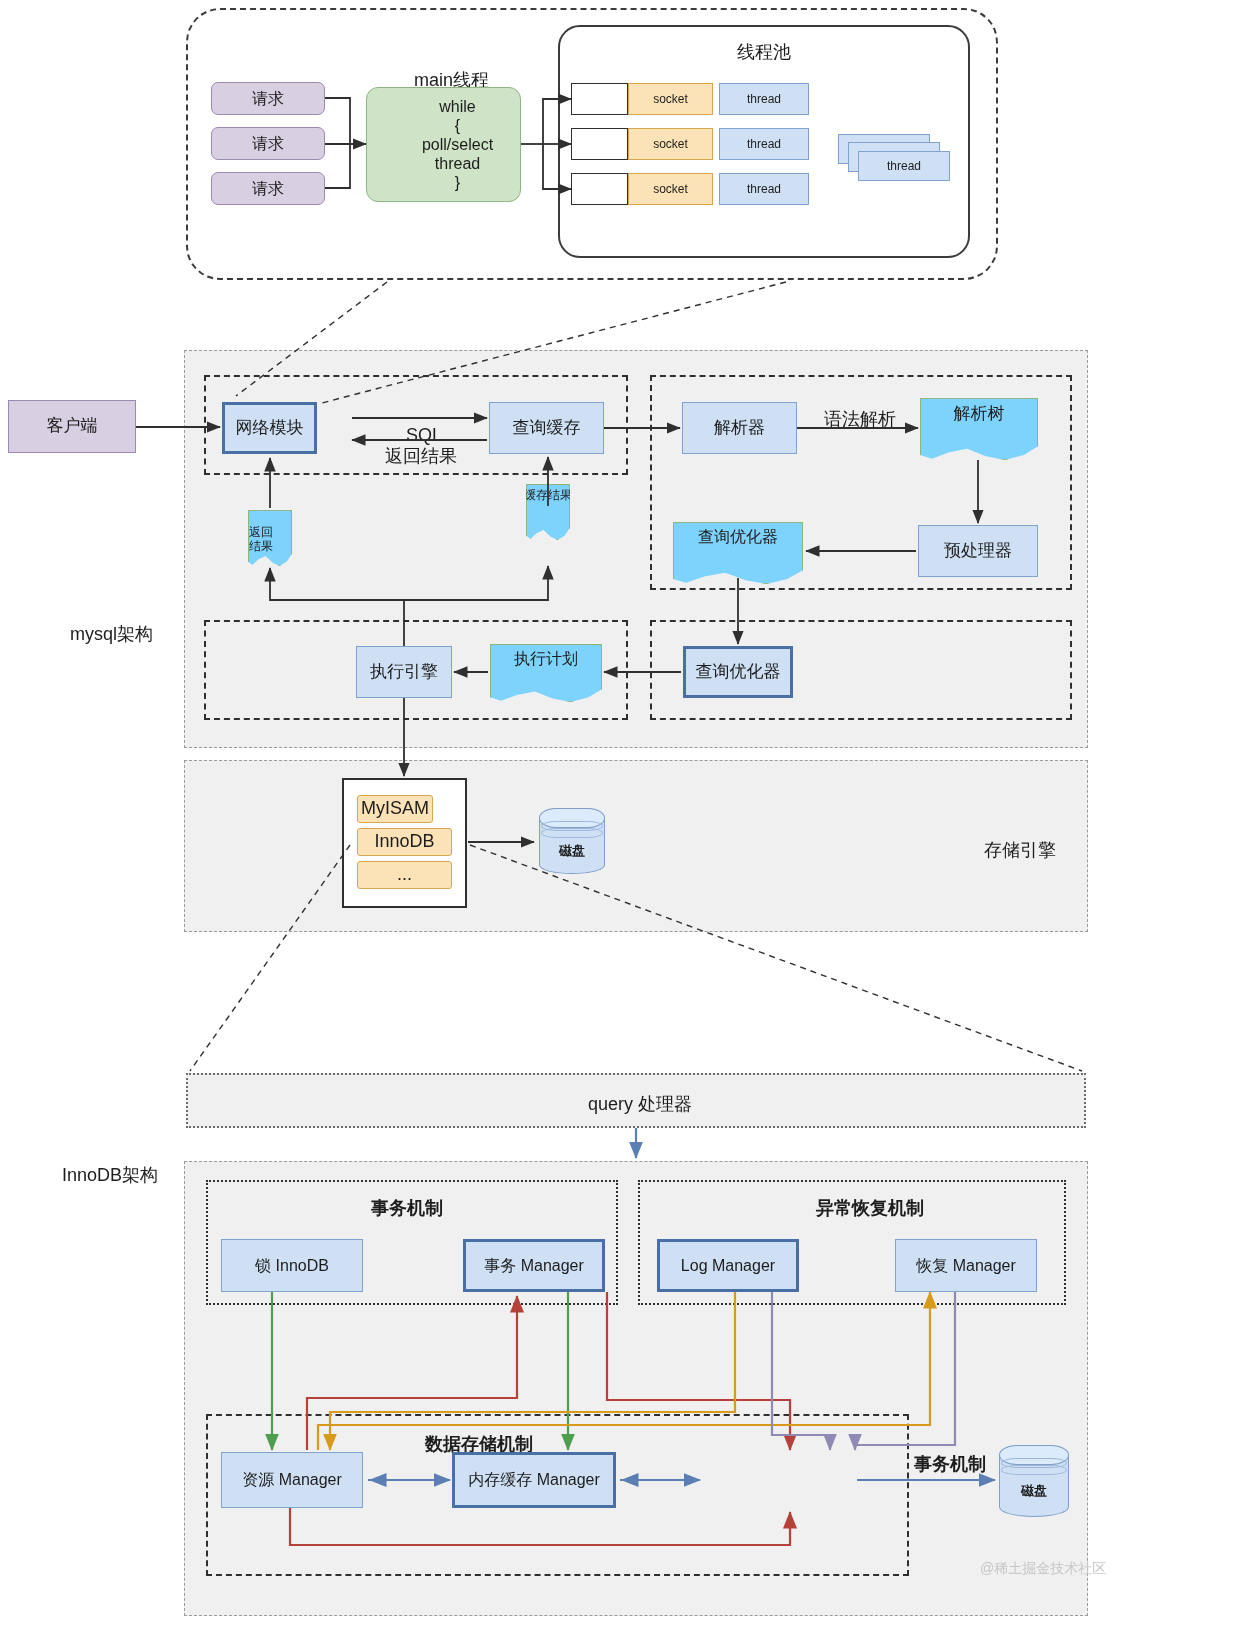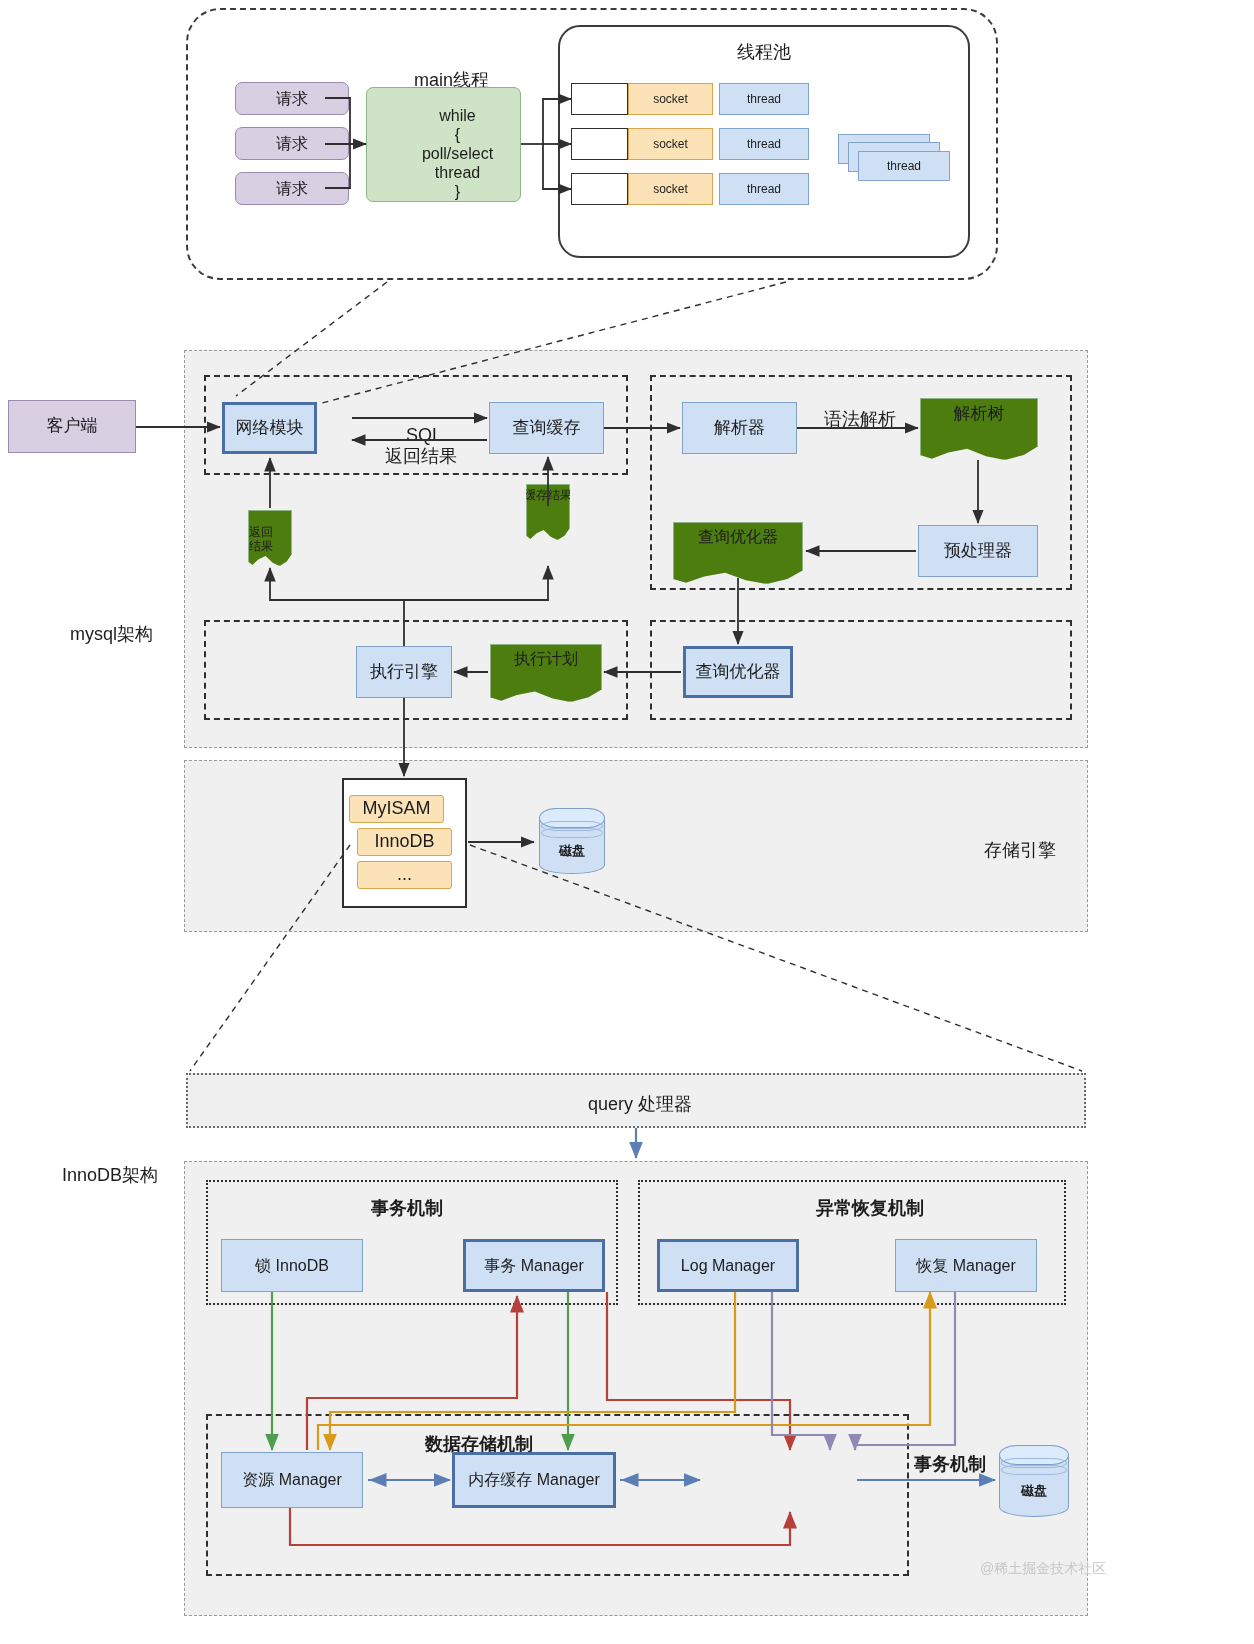--- a/index.html
+++ b/index.html
@@ -49,21 +49,21 @@
     align-items: center;
     justify-content: center;
     text-align: center;
     line-height: 1.2;
   }
   .n-purple {
     background: #d9cfe3;
     border: 1px solid #9b8bb0;
     color: #1d1d1d;
   }
-  .n-purple-r { border-radius: 7px; margin-left: 24px; }
+  .n-purple-r { border-radius: 7px; }
   .n-blue {
     background: #cfe0f5;
     border: 1px solid #7fa3cc;
     color: #1d1d1d;
   }
   .n-blue-thick {
     background: #cfe0f5;
     border: 3px solid #4a6fa5;
     color: #1d1d1d;
   }
@@ -83,21 +83,21 @@
     background: #ffffff;
     border: 1px solid #2f2f2f;
   }
   .n-plain-box {
     background: #ffffff;
     border: 2px solid #2f2f2f;
   }
 
   
   .doc-green {
-    background: #4d7c0f;
+    background: #7dd3fc;
     border: 1px solid #8fb583;
     color: #1d1d1d;
     display: flex;
     align-items: flex-start;
     justify-content: center;
     padding-top: 5px;
     line-height: 1.15;
     clip-path: polygon(0 0, 100% 0, 100% 78%, 88% 92%, 72% 100%,
                        56% 94%, 40% 82%, 24% 88%, 10% 98%, 0 92%);
   }
@@ -153,21 +153,21 @@
 
   <div class="abs frame-dash-round" style="left:186px; top:8px; width:812px; height:272px;"></div>
 
   <div class="abs node n-purple n-purple-r lbl lbl-lg" style="left:211px; top:82px; width:114px; height:33px;">请求</div>
   <div class="abs node n-purple n-purple-r lbl lbl-lg" style="left:211px; top:127px; width:114px; height:33px;">请求</div>
   <div class="abs node n-purple n-purple-r lbl lbl-lg" style="left:211px; top:172px; width:114px; height:33px;">请求</div>
 
   <div class="abs lbl lbl-md" style="left:414px; top:68px;">main线程</div>
 
   <div class="abs n-green" style="left:366px; top:87px; width:155px; height:115px; display:flex; flex-direction:column;
-              align-items:center; justify-content:flex-end; gap:1px; border-radius:7px;padding-left:28px;">
+              align-items:center; justify-content:center; gap:1px; border-radius:12px;padding-left:28px;">
     <span class="lbl lbl-lg">while</span>
     <span class="lbl lbl-lg">{</span>
     <span class="lbl lbl-lg">poll/select</span>
     <span class="lbl lbl-lg">thread</span>
     <span class="lbl lbl-lg">}</span>
   </div>
 
   <div class="abs frame-solid-round" style="left:558px; top:25px; width:412px; height:233px;"></div>
   <div class="abs lbl lbl-md" style="left:737px; top:40px;">线程池</div>
 
@@ -219,21 +219,21 @@
   </div>
 
   <div class="abs lbl lbl-md" style="left:406px; top:397px;margin-top:28px;">SQL</div>
   <div class="abs lbl lbl-md" style="left:385px; top:444px;">返回结果</div>
   <div class="abs lbl lbl-md" style="left:824px; top:407px;">语法解析</div>
 
   <div class="abs panel-grey" style="left:184px; top:760px; width:904px; height:172px;"></div>
   <div class="abs lbl lbl-md" style="left:984px; top:838px;">存储引擎</div>
 
   <div class="abs n-plain-box" style="left:342px; top:778px; width:125px; height:130px;"></div>
-  <div class="abs node n-orange lbl lbl-md" style="left:349px; top:795px; width:95px; height:28px;">MyISAM</div>
+  <div class="abs node n-orange lbl lbl-md" style="left:357px; top:795px; width:76px; height:28px;">MyISAM</div>
   <div class="abs node n-orange lbl lbl-md" style="left:357px; top:828px; width:95px; height:28px;">InnoDB</div>
   <div class="abs node n-orange lbl lbl-md" style="left:357px; top:861px; width:95px; height:28px;">...</div>
 
   <div class="disk" style="left:539px; top:808px; width:66px; height:66px;">
     <div class="disk-body"></div>
     <div class="disk-top"></div>
     <div class="disk-ring" style="top:13px;"></div>
     <div class="disk-ring" style="top:20px;"></div>
     <div class="disk-label">磁盘</div>
   </div>

